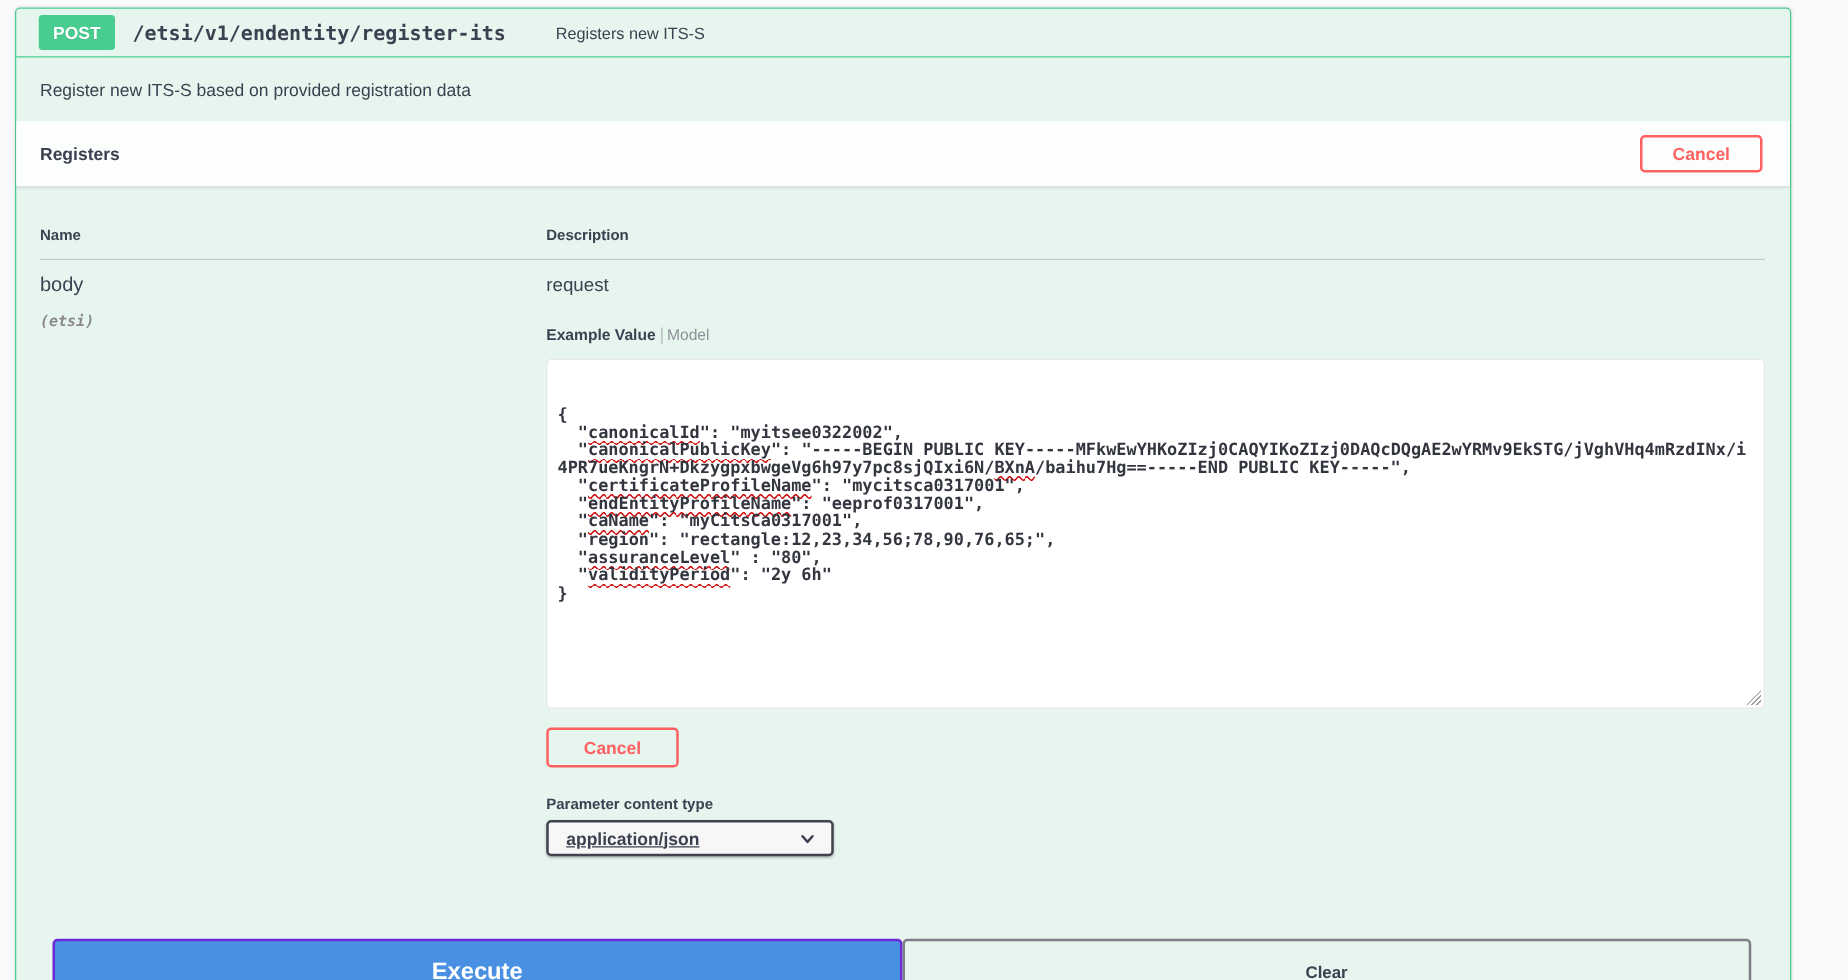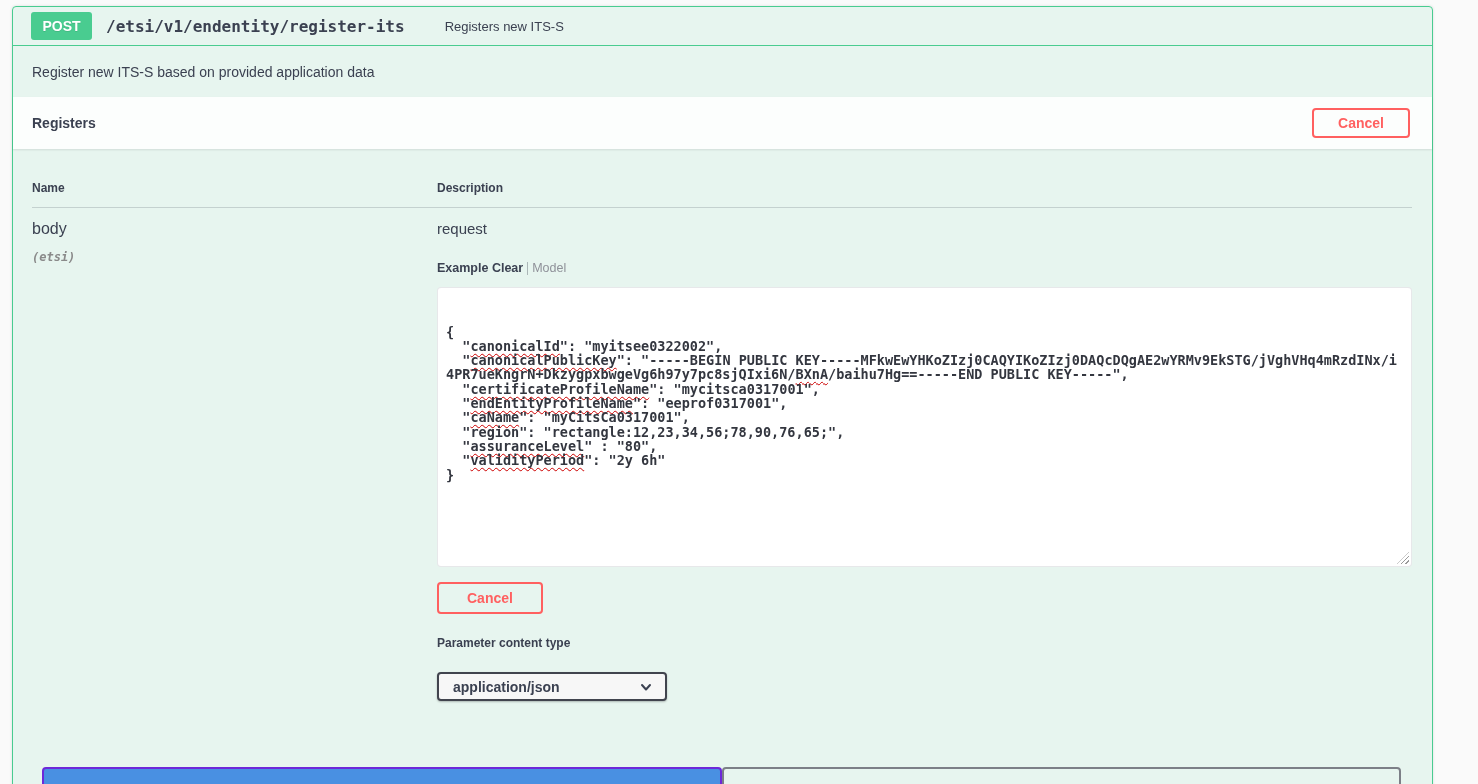--- a/index.html
+++ b/index.html
@@ -64,25 +64,26 @@
   .sq { text-decoration: underline; text-decoration-style: wavy; text-decoration-color: #cc0000; text-decoration-thickness: 1px; text-decoration-skip-ink: none; text-underline-offset: 2px; }
   .resize-grip {
     position: absolute; right: 2px; bottom: 2px; width: 12px; height: 12px;
     background: repeating-linear-gradient(135deg, transparent 0 2px, #9a9a9a 2px 3px);
     clip-path: polygon(100% 0, 100% 100%, 0 100%); cursor: nwse-resize;
   }
   .body-cancel { margin-top: 15px; padding: 6px 28px; }
 
   .content-type-label { margin-top: 22px; font-size: 12px; font-weight: bold; color: #3b4151; }
   .content-type-select {
-    margin-top: 22px; width: 230px; height: 29px; background: #f7f7f7;
+    margin-top: 6px; width: 230px; height: 29px; background: #f7f7f7;
     border: 2px solid #41444e; border-radius: 4px;
     display: flex; align-items: center; justify-content: space-between;
     padding: 0 12px 0 14px; font-size: 14px; font-weight: bold; color: #3b4151; cursor: pointer;
     box-shadow: 0 1px 2px 0 rgba(0,0,0,.25);
+    text-decoration: underline;
   }
 
   
   .execute-wrapper { display: flex; padding: 66px 31px 14px 29px; }
   .btn-execute {
     flex: 1 1 50%; background: #4990e2; color: #fff; border: 2px solid #6d28d9;
     padding: 5px 0; text-align: center; font-size: 19px;
   }
   .btn-clear {
     flex: 1 1 50%; background: transparent; color: #3b4151; border: 2px solid #7c7f87;
@@ -93,21 +94,21 @@
 <body>
 
 <div class="opblock">
 
   <div class="opblock-summary">
     <span class="method-badge">POST</span>
     <span class="opblock-path">/etsi/v1/endentity/register-its</span>
     <span class="opblock-summary-desc">Registers new ITS-S</span>
   </div>
 
-  <div class="opblock-description">Register new ITS-S based on provided application data</div>
+  <div class="opblock-description">Register new ITS-S based on provided registration data</div>
 
   <div class="opblock-section-header">
     <span class="section-title">Registers</span>
     <button class="btn btn-cancel">Cancel</button>
   </div>
 
   <div class="table-container">
     <div class="param-head">
       <div class="col-name">Name</div>
       <div class="col-desc">Description</div>
@@ -116,21 +117,21 @@
     <div class="param-row">
       <div class="col-name">
         <div class="param-name">body</div>
         <div class="param-type">(etsi)</div>
       </div>
 
       <div class="col-desc">
         <div class="param-desc-text">request</div>
 
         <div class="tabs">
-          <span class="tab-item active">Example Clear</span>
+          <span class="tab-item active">Example Value</span>
           <span class="tab-divider"></span>
           <span class="tab-item inactive">Model</span>
         </div>
 
         <div class="body-param-edit">
           <div>{
   "<span class="sq">canonicalId</span>": "myitsee0322002",
   "<span class="sq">canonicalPublicKey</span>": "-----BEGIN PUBLIC KEY-----MFkwEwYHKoZIzj0CAQYIKoZIzj0DAQcDQgAE2wYRMv9EkSTG/jVghVHq4mRzdINx/i4PR7ueKngrN+DkzygpxbwgeVg6h97y7pc8sjQIxi6N/<span class="sq">BXnA</span>/baihu7Hg==-----END PUBLIC KEY-----",
   "<span class="sq">certificateProfileName</span>": "mycitsca0317001",
   "<span class="sq">endEntityProfileName</span>": "eeprof0317001",

